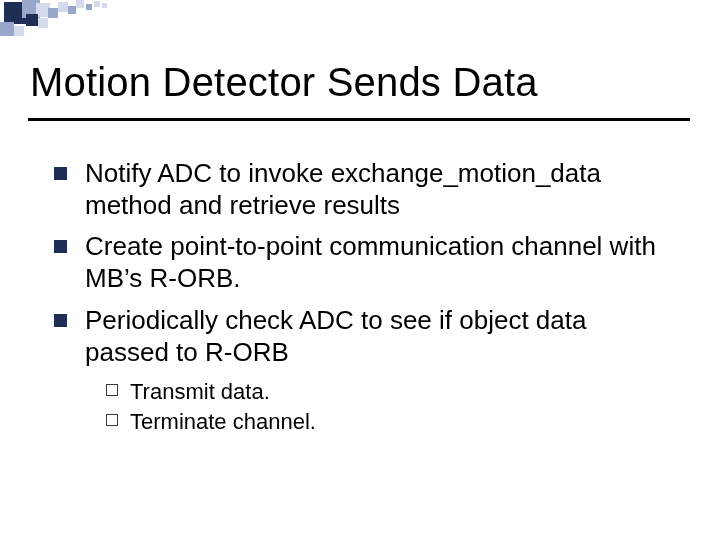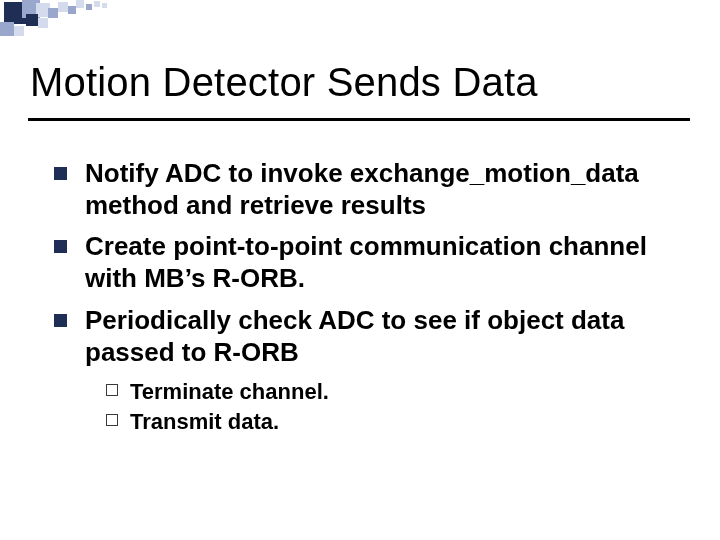--- a/index.html
+++ b/index.html
@@ -42,21 +42,20 @@
     top: 118px;
     width: 662px;
     height: 3px;
     background: #000;
   }
   .content {
     position: absolute;
     left: 54px;
     top: 158px;
     width: 620px;
-    font-weight: bold;
   }
   .bullet-row {
     display: flex;
     align-items: flex-start;
     margin-bottom: 10px;
   }
   .bullet-mark {
     width: 13px;
     height: 13px;
     background: #1f2e55;
@@ -130,22 +129,22 @@
     </div>
 
     <div class="bullet-row">
       <div class="bullet-mark"></div>
       <div class="bullet-text">Periodically check ADC to see if object data passed to R-ORB</div>
     </div>
 
     <div class="sub-list">
       <div class="sub-row">
         <div class="sub-mark"></div>
-        <div class="sub-text">Terminate channel.</div>
+        <div class="sub-text">Transmit data.</div>
       </div>
       <div class="sub-row">
         <div class="sub-mark"></div>
-        <div class="sub-text">Transmit data.</div>
+        <div class="sub-text">Terminate channel.</div>
       </div>
     </div>
 
   </div>
 </div>
 
 </body></html>

